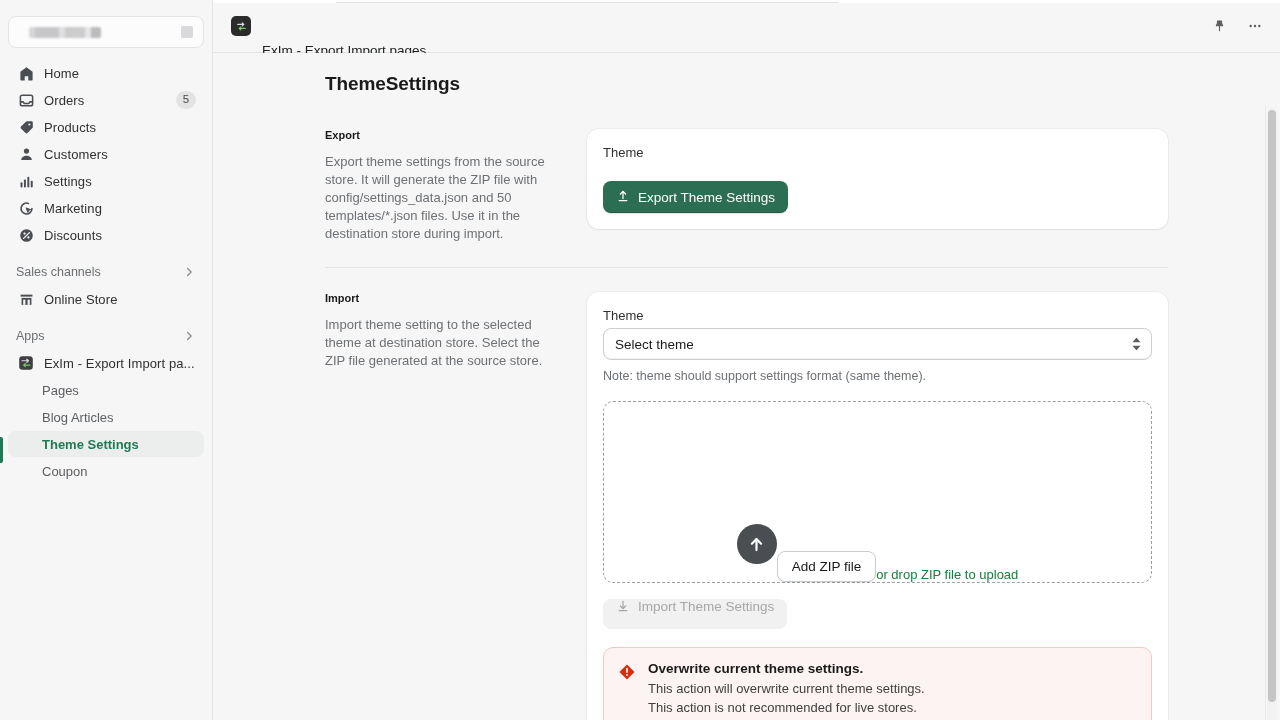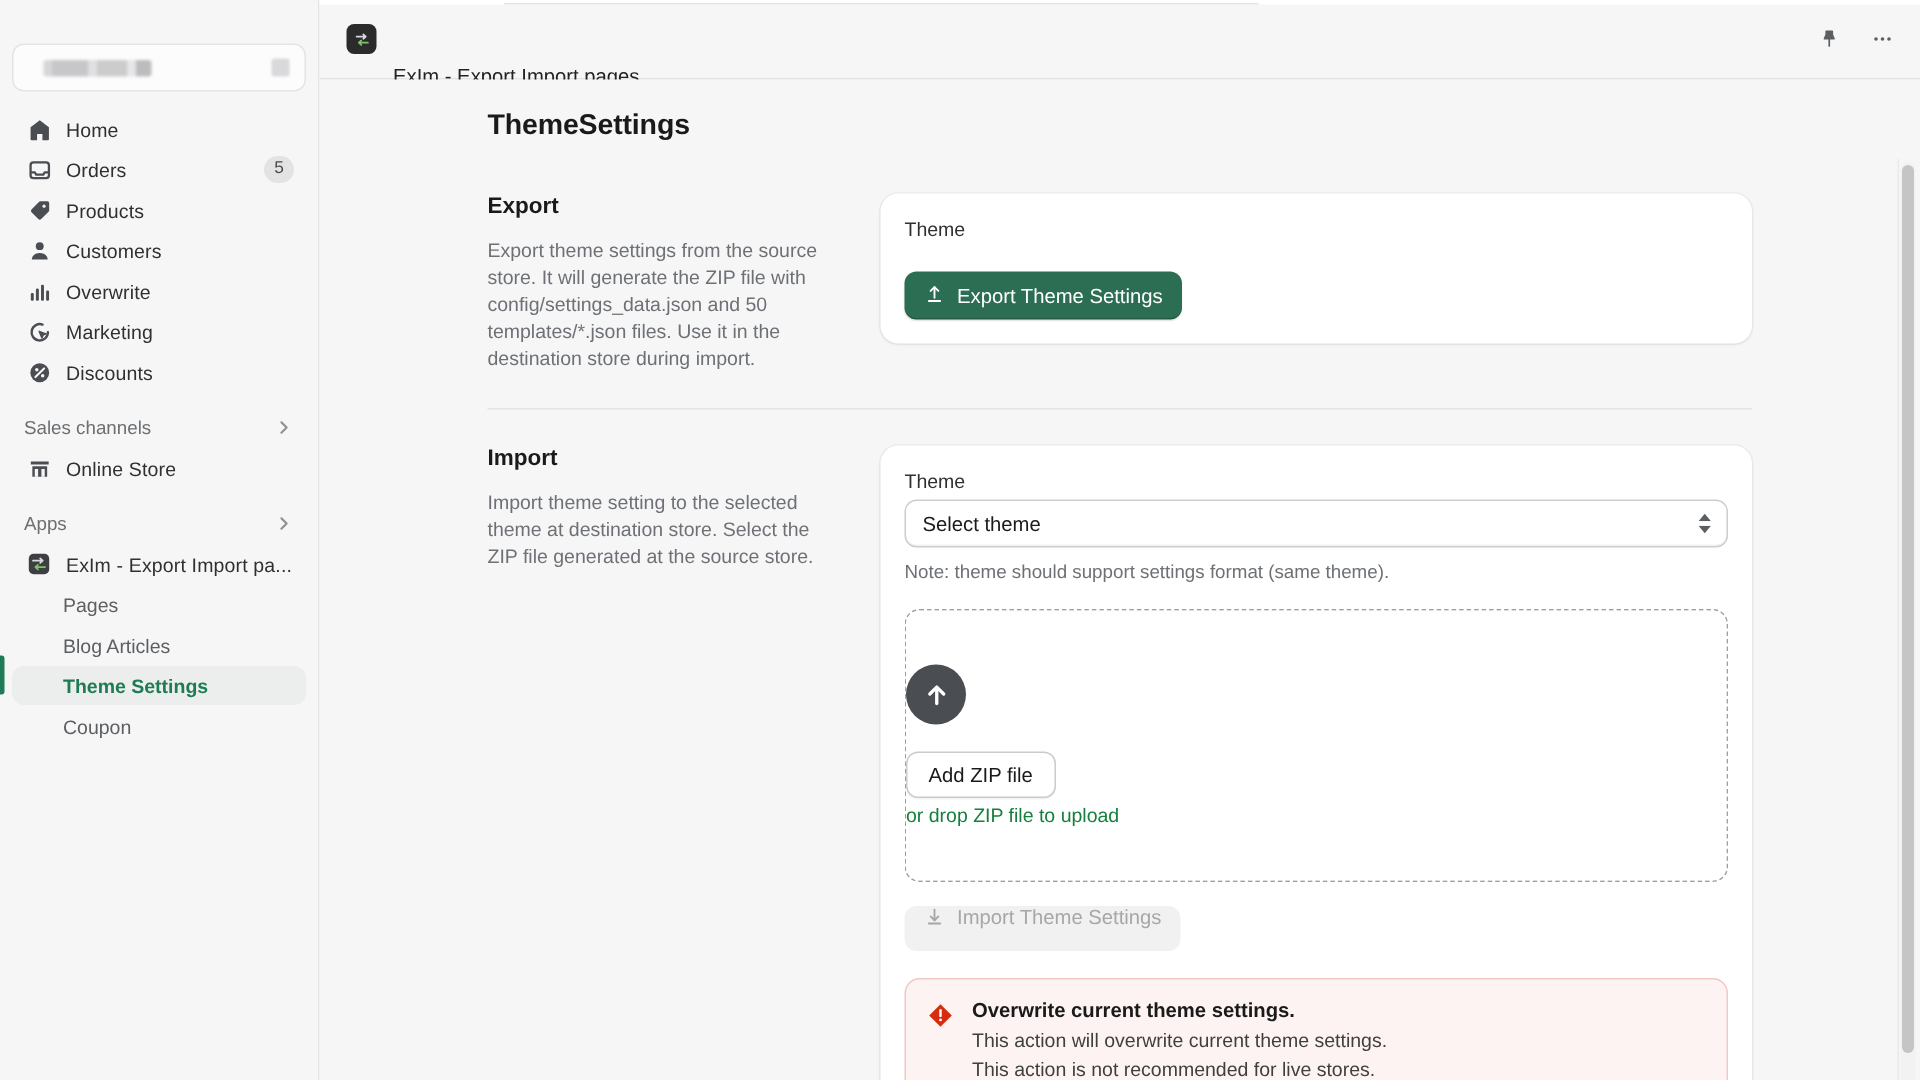--- a/index.html
+++ b/index.html
@@ -11,21 +11,21 @@
   }
   .app { position: relative; width: 1280px; height: 720px; display: flex; background: #f6f6f7; }
 
   
   .sidebar {
     width: 213px; height: 720px;
     background: #f6f6f7;
     border-right: 1px solid #e1e3e5;
     flex: 0 0 213px;
     position: relative;
-    padding-top: 13px;
+    padding-top: 0;
   }
   .search-shell {
     margin: 16px 8px 10px 8px;
     height: 32px;
     background: #fcfcfc;
     border: 1px solid #e3e4e6;
     border-radius: 8px;
     display: flex; align-items: center;
     padding: 0 8px;
     position: relative;
@@ -101,21 +101,21 @@
   .topbar-actions { margin-left: auto; display: flex; align-items: center; gap: 14px; }
   .tb-btn { width: 22px; height: 22px; display: flex; align-items: center; justify-content: center; color: #5c5f62; cursor: pointer; }
 
   .scrollarea { flex: 1; position: relative; overflow: hidden; background: #f6f6f7; }
   .content { padding: 20px 0 0 0; }
   .page-title { font-size: 19px; font-weight: 700; color: #1a1a1a; margin: 0 0 0 112px; letter-spacing: -.1px; }
 
   .row { display: flex; margin: 0 0 0 112px; padding-right: 112px; }
   .row-left { width: 262px; flex: 0 0 262px; padding-right: 32px; }
   .row-right { flex: 1; }
-  .sec-title { font-size: 15px; font-weight: 700; color: #1a1a1a; margin-bottom: 12px; }
+  .sec-title { font-size: 11px; font-weight: 700; color: #1a1a1a; margin-bottom: 12px; }
   .sec-desc { font-size: 13px; color: #6d7175; line-height: 18px; }
 
   .card {
     background: #ffffff; border-radius: 12px;
     box-shadow: 0 0 0 1px rgba(0,0,0,0.04), 0 1px 2px rgba(0,0,0,0.06);
     padding: 16px;
   }
   .field-label { font-size: 13px; color: #303030; margin-bottom: 5px; }
   .select {
     position: relative; height: 32px;
@@ -148,22 +148,22 @@
     font-size: 13.5px; font-family: inherit;
     cursor: default;
   }
   .note { font-size: 12.5px; color: #6d7175; margin-top: 9px; }
 
   .dropzone {
     margin-top: 18px;
     border: 1px dashed #9b9fa3;
     border-radius: 10px;
     height: 182px;
-    display: flex; flex-direction: column;
-    align-items: flex-start; justify-content: center;
+    display: flex; flex-direction: row;
+    align-items: flex-end; justify-content: center;
     background: #fff;
     cursor: pointer;
   }
   .dz-circle {
     width: 40px; height: 40px; border-radius: 50%;
     background: #4a4d51;
     display: flex; align-items: center; justify-content: center;
     margin-bottom: 18px;
   }
   .dz-btn {
@@ -260,21 +260,21 @@
 
       <div class="nav-item">
         <span class="ico">
           <svg width="17" height="17" viewBox="0 0 20 20" fill="#4a4d51">
               <rect x="3" y="11" width="2.3" height="6" rx="1"></rect>
               <rect x="7" y="7.5" width="2.3" height="9.5" rx="1"></rect>
               <rect x="11" y="4.5" width="2.3" height="12.5" rx="1"></rect>
               <rect x="15" y="9" width="2.3" height="8" rx="1"></rect>
             </svg>
         </span>
-        <span class="nav-label">Overwrite</span>
+        <span class="nav-label">Settings</span>
       </div>
 
       <div class="nav-item">
         <span class="ico">
           <svg width="17" height="17" viewBox="0 0 20 20" fill="none" stroke="#4a4d51" stroke-width="1.9">
               <path d="M16.4 10a6.4 6.4 0 1 1-4.2-6" stroke-linecap="round"></path>
               <path d="M9.6 9.3l5.2 2-2.2.9-.9 2.2z" fill="#4a4d51" stroke-width="1.2" stroke-linejoin="round"></path>
             </svg>
         </span>
         <span class="nav-label">Marketing</span>

